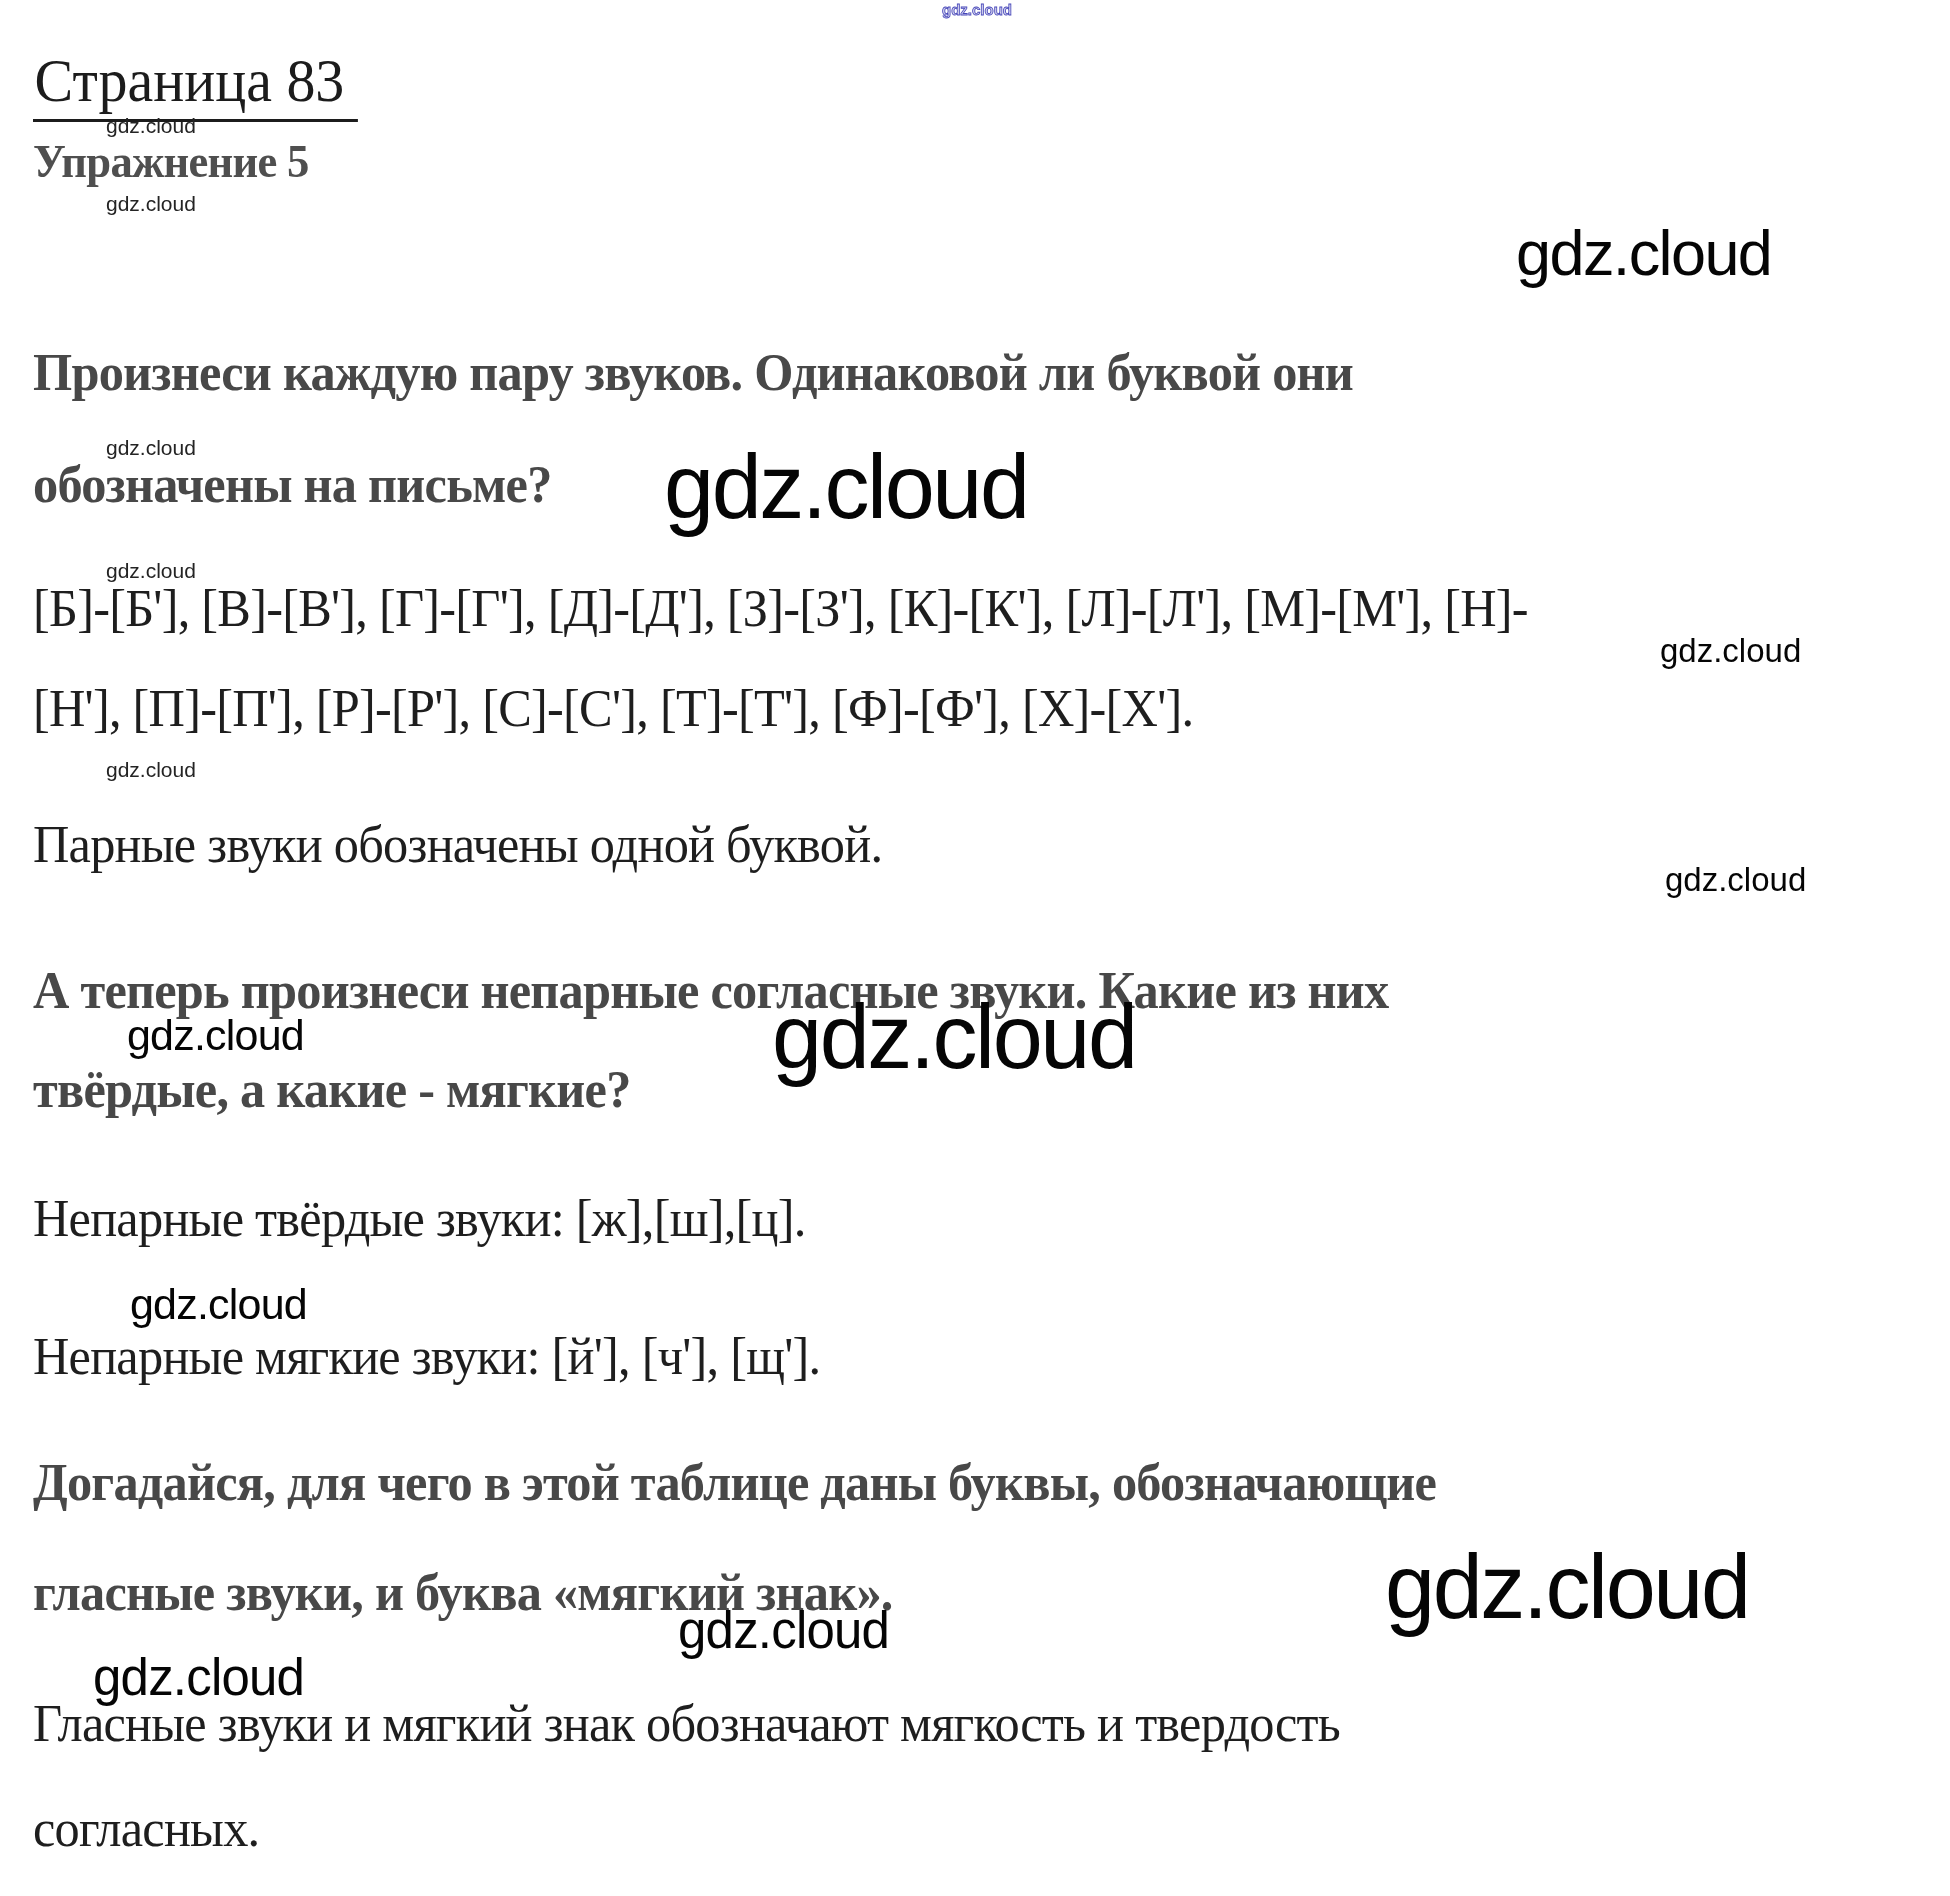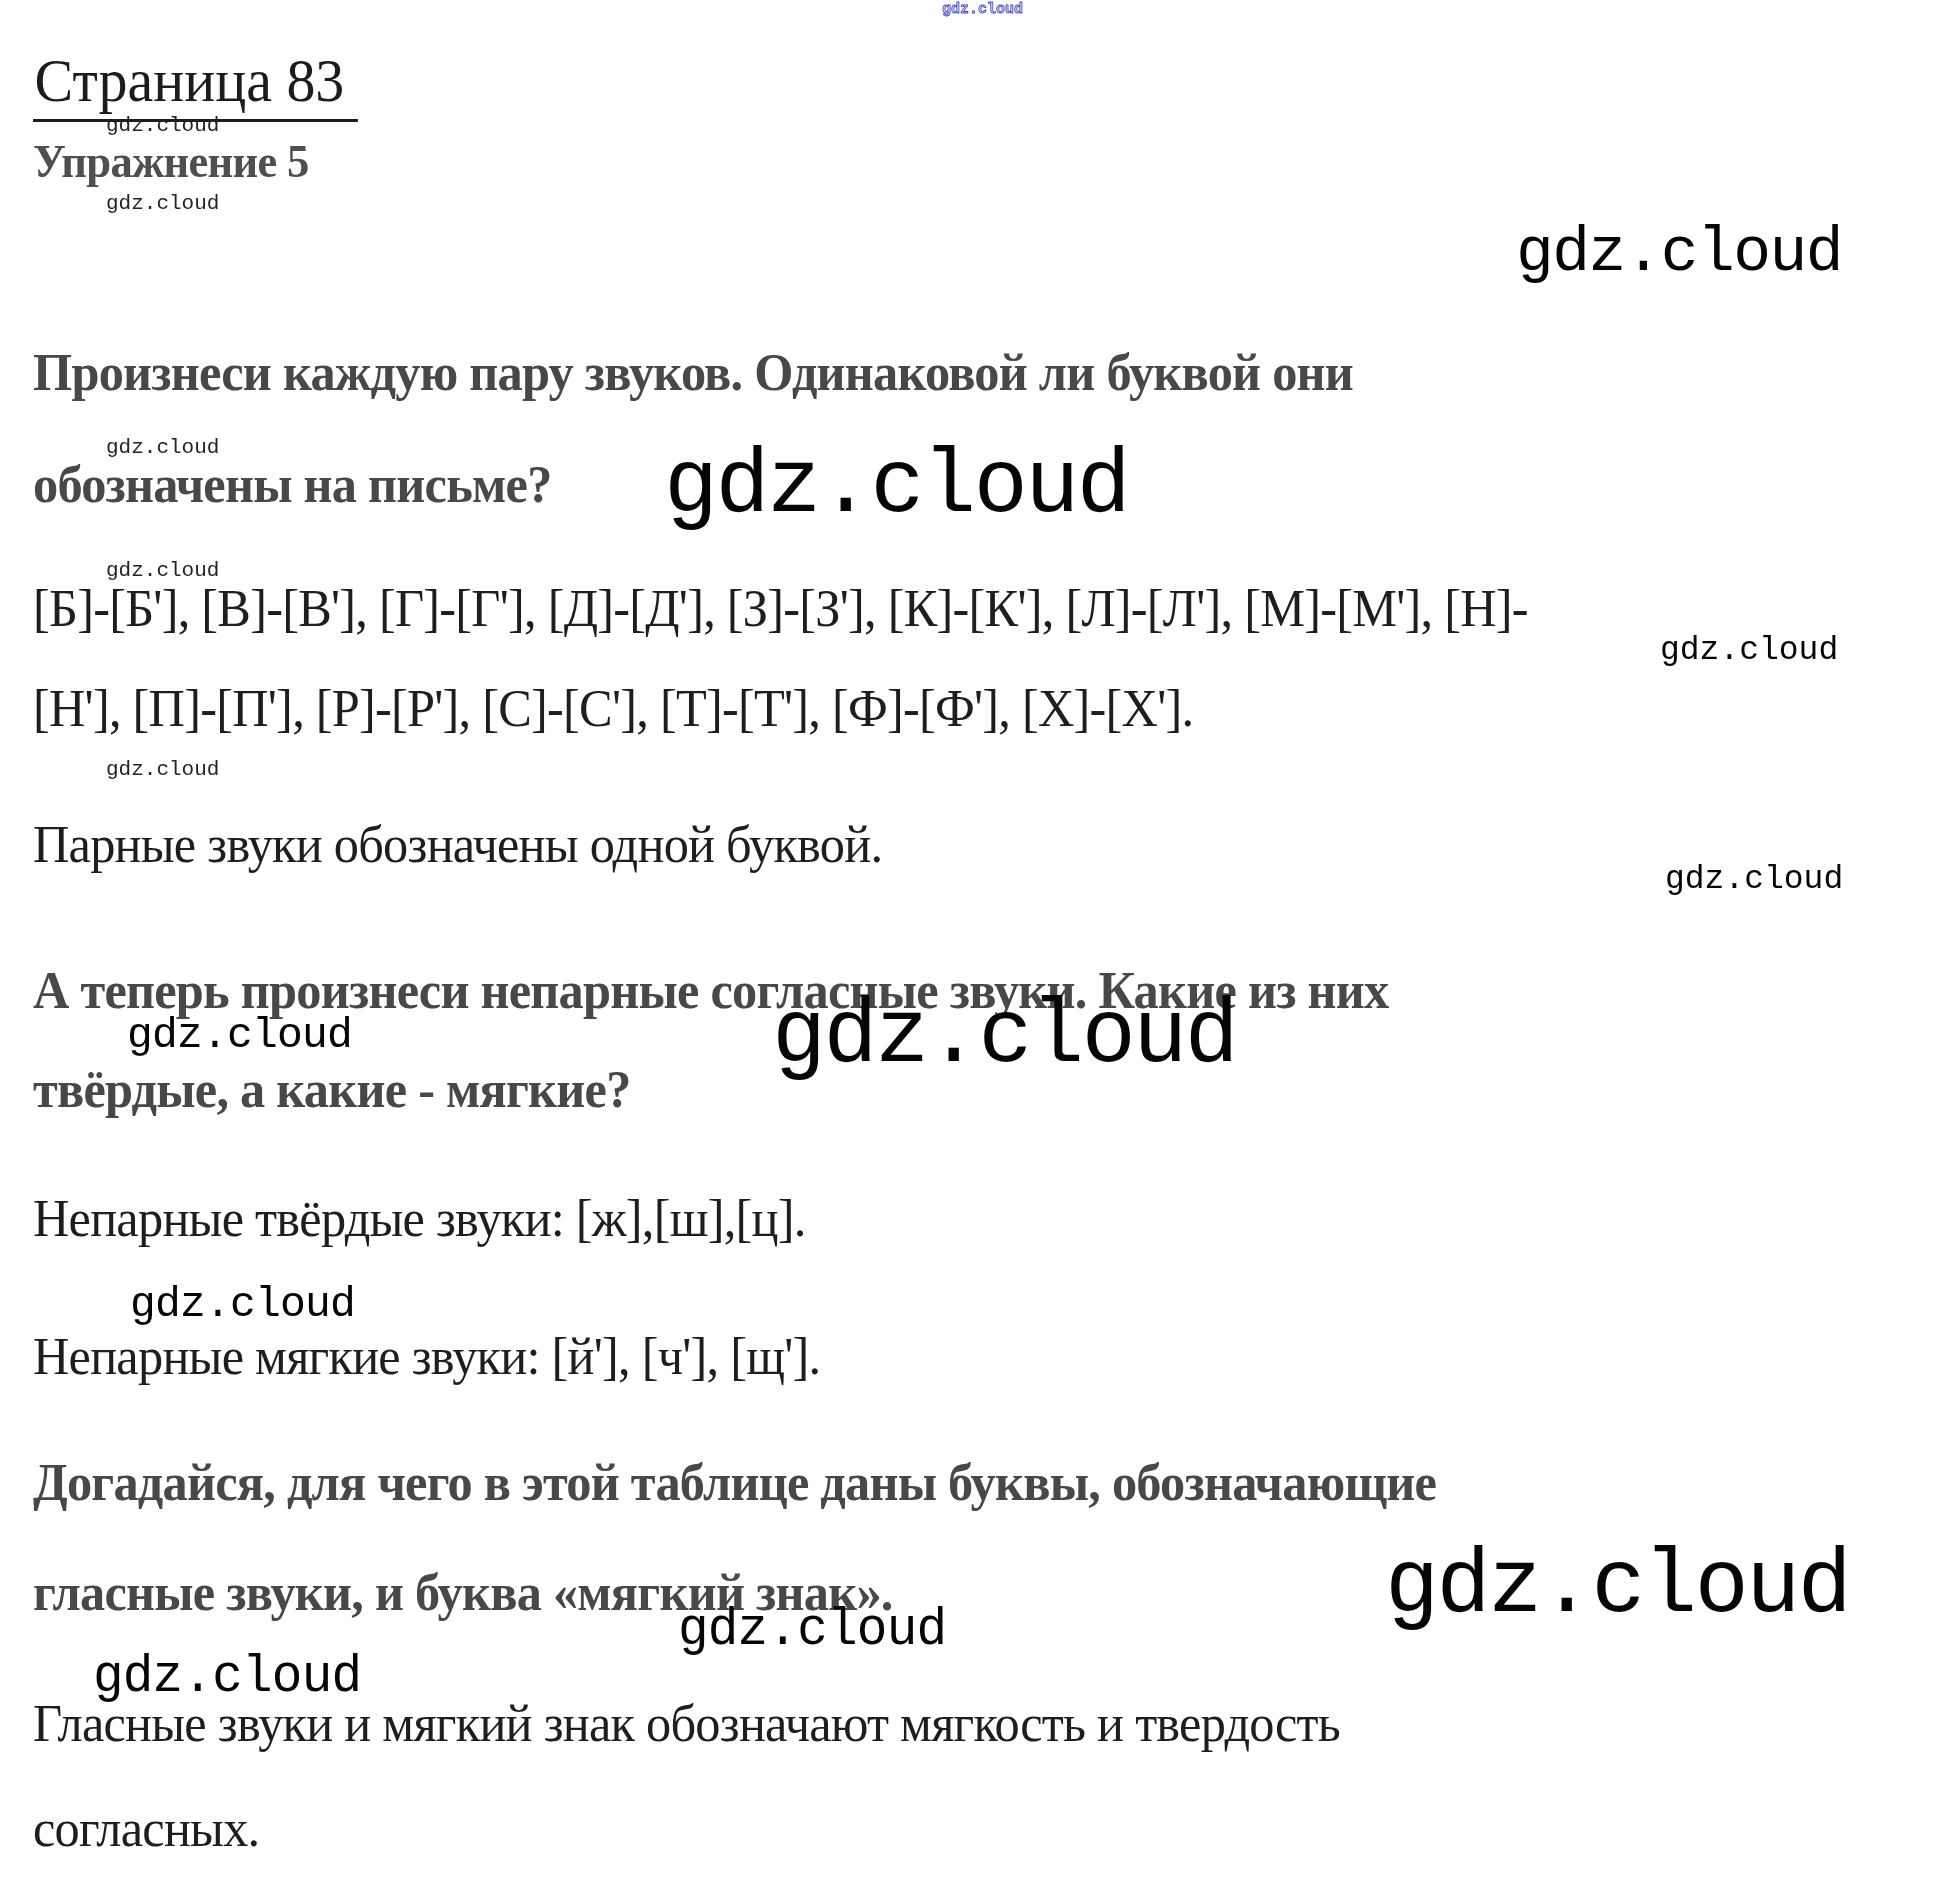--- a/index.html
+++ b/index.html
@@ -12,21 +12,21 @@
     transform:scaleX(0.95);transform-origin:left top;
     color:#1e1e1e;font-size:53px;
   }
   .bold{font-weight:700;color:#484848;}
   .title{
     font-size:61px;color:#1c1c1c;letter-spacing:0;
     border-bottom:3.9px solid #1c1c1c;padding:0 14px 7.9px 1.6px;
   }
   .ex{font-size:47px;font-weight:700;color:#4f4f4f;}
   .wm{
-    position:absolute;font-family:Liberation Mono, monospace;
+    position:absolute;font-family:Liberation Sans, sans-serif;
     color:#050505;line-height:1;white-space:nowrap;
   }
   .wm-s{font-size:21px;color:#242424;}
   .wm-m{font-size:33px;}
   .wm-ml{font-size:43px;font-weight:500;letter-spacing:-0.8px;}
   .wm-mc{font-size:51px;font-weight:500;letter-spacing:-0.8px;}
   .wm-xl{font-size:90px;letter-spacing:-2.4px;}
   .wm-big{font-size:63px;letter-spacing:-1.6px;}
   .wm-blue{
     font-size:15px;font-weight:600;

